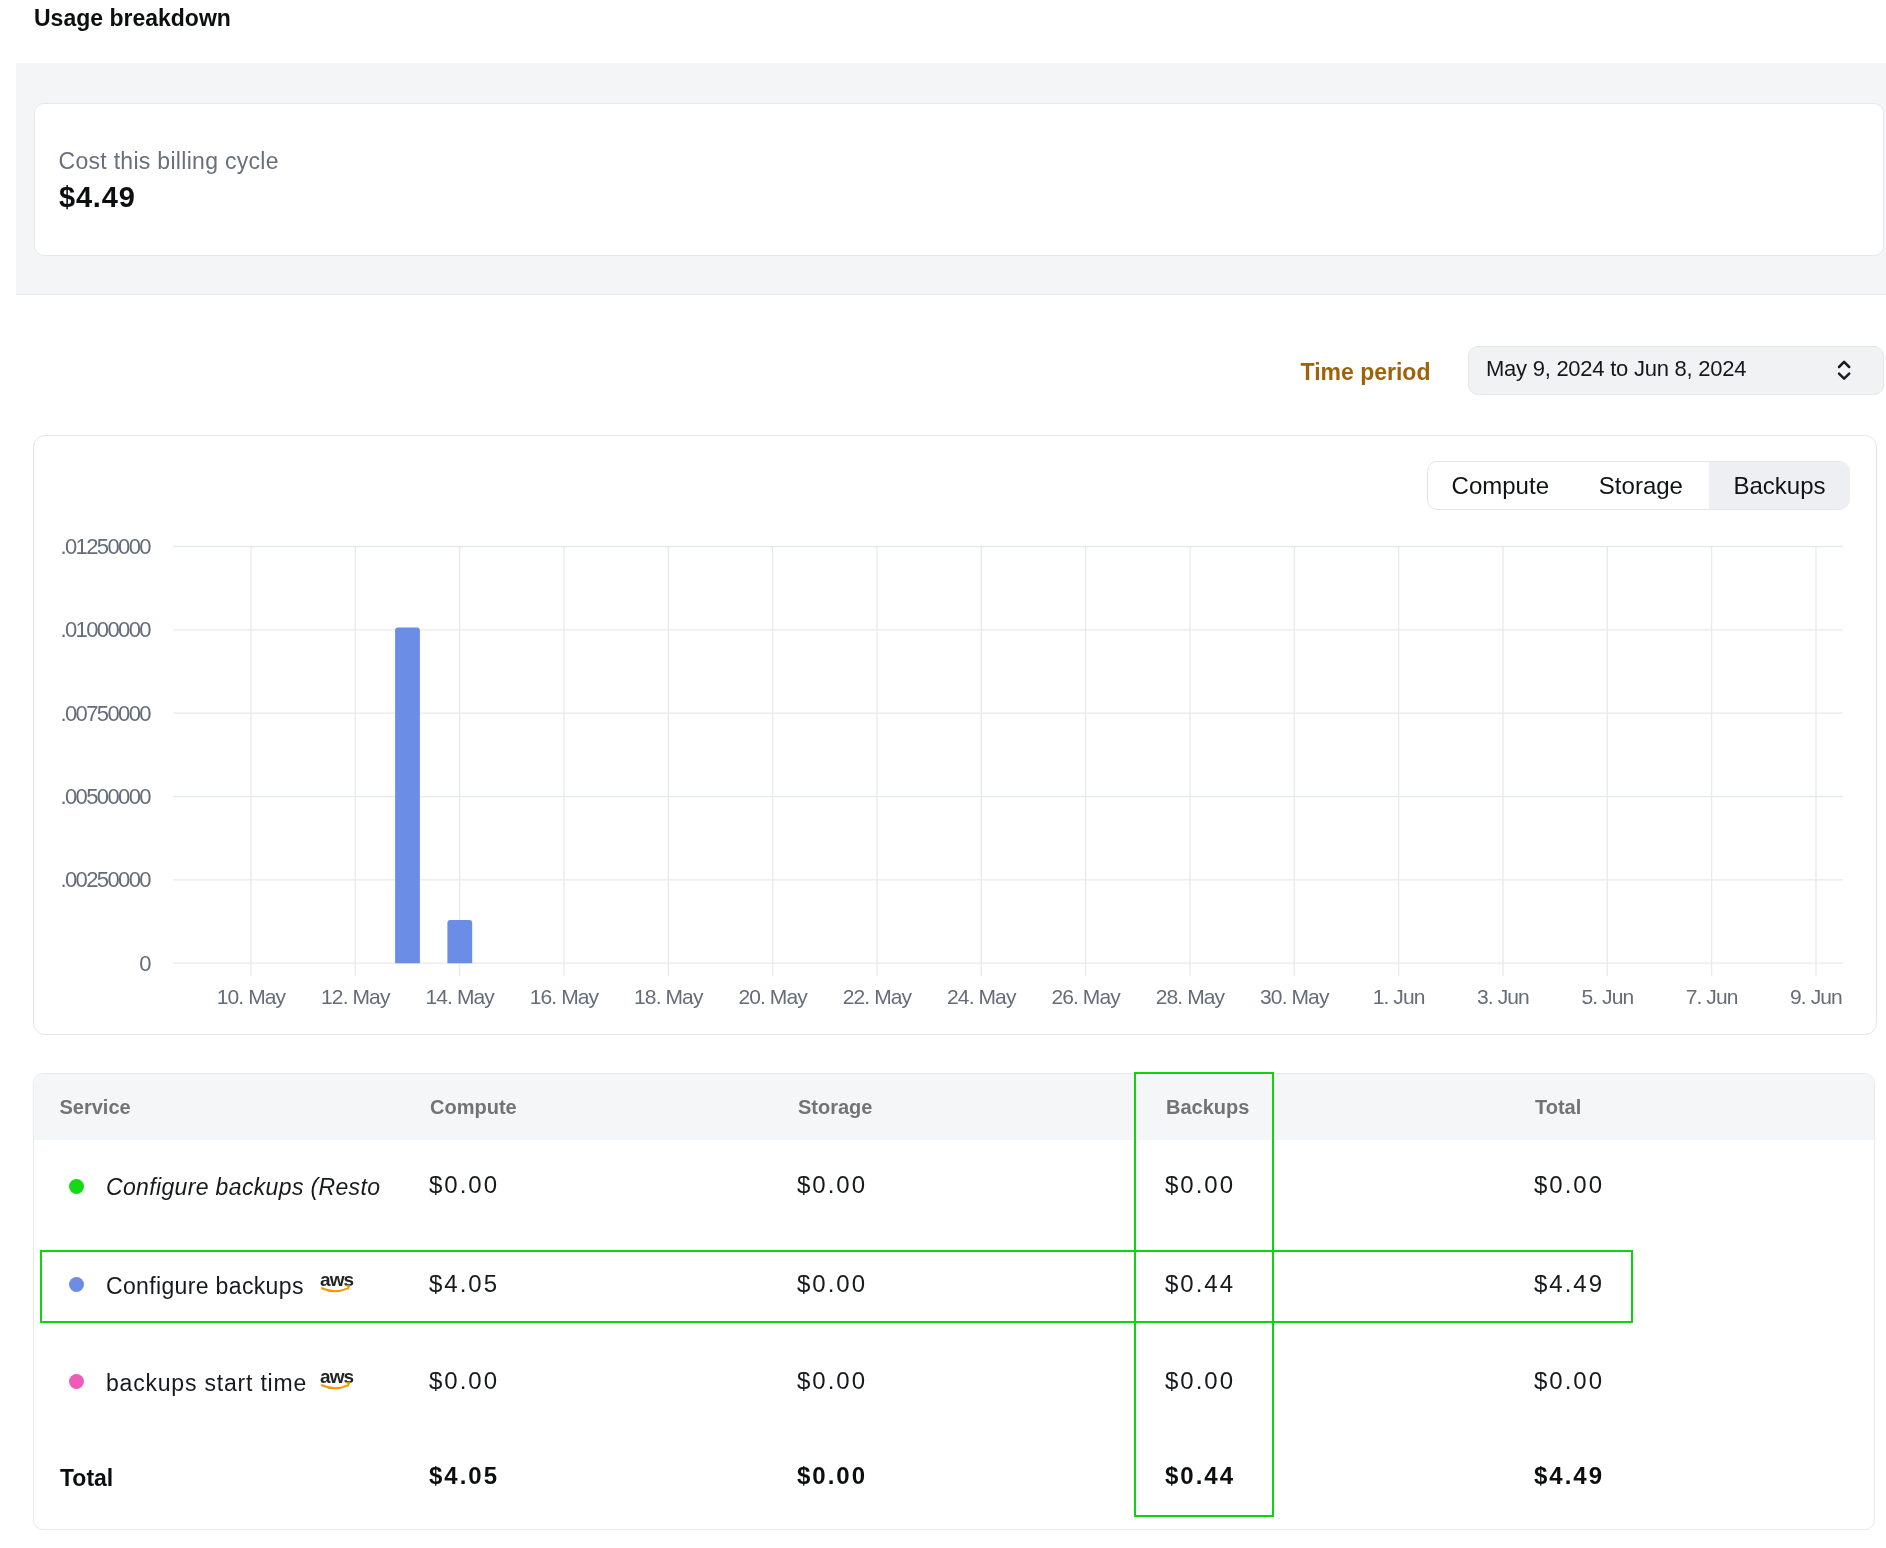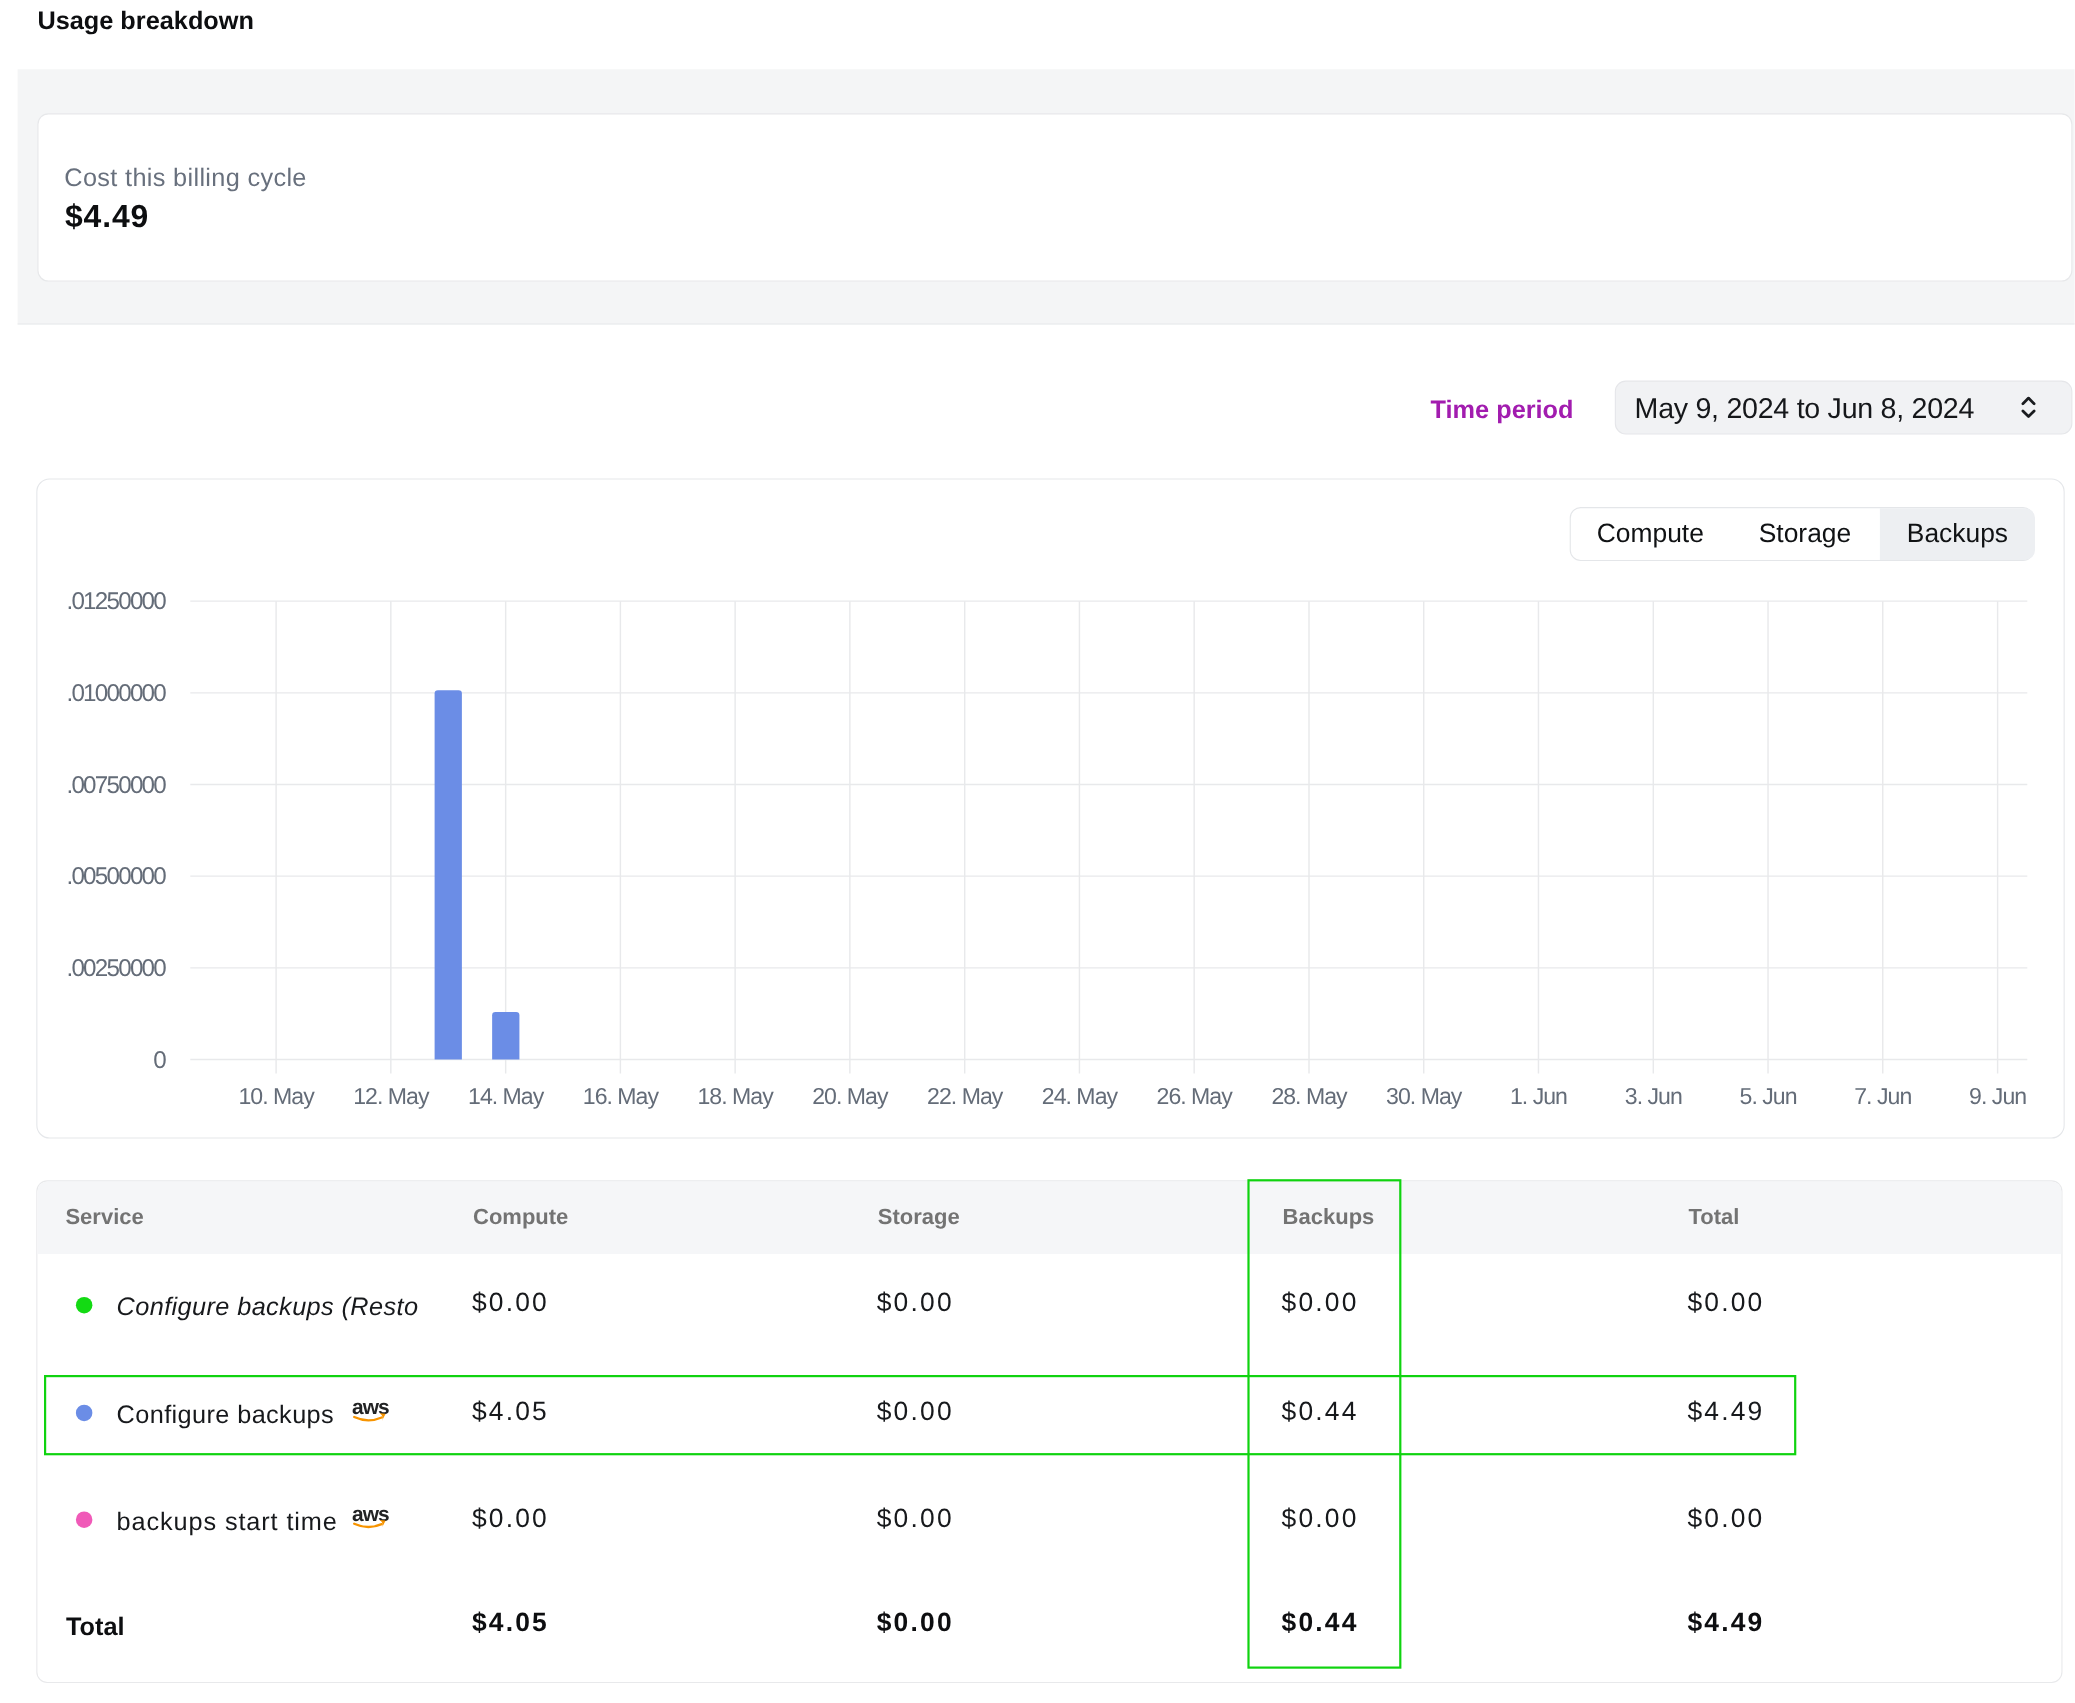--- a/index.html
+++ b/index.html
@@ -4,23 +4,23 @@
 <style>
 * { margin:0; padding:0; box-sizing:border-box; }
 html,body { width:1886px; height:1548px; background:#fff; font-family:"Liberation Sans",sans-serif; overflow:hidden; }
 .abs { position:absolute; }
 #page { position:relative; width:1886px; height:1548px; background:#fff;margin-left:16px; }
 .h1 { left:18px; top:5px; font-size:23px; font-weight:700; color:#0d0e10; }
 .band { left:0; top:63px; width:1886px; height:232px; background:#f4f5f6; border-bottom:1px solid #e8e9eb; }
 .card { left:18px; top:103px; width:1850px; height:153px; background:#fff; border:1px solid #e7e8ea; border-radius:10px; }
 .cardlabel { left:42.5px; top:147.5px; font-size:23px; letter-spacing:0.3px; color:#68707d;text-align:center; }
 .cardvalue { left:43px; top:181px; letter-spacing:0.8px; font-size:29px; font-weight:700; color:#0d0e10; }
-.tplabel { left:1284.5px; top:358.5px; font-size:23px; font-weight:700; color:#a21caf; }
+.tplabel { left:1284.5px; top:358.5px; font-size:23px; font-weight:700; color:#a16207; }
 .select { left:1452px; top:346px; width:416px; height:49px; background:#f1f2f4; border:1px solid #e5e6e9; border-radius:10px; }
-.seltext { left:1470px; top:355.5px; font-size:26px; letter-spacing:-0.25px; color:#15171a; }
+.seltext { left:1470px; top:355.5px; font-size:22px; letter-spacing:-0.25px; color:#15171a; }
 .chartbox { left:17px; top:435px; width:1844px; height:600px; border:1px solid #e5e7ea; border-radius:12px; }
 .tabs { left:1411px; top:461px; width:422px; height:49px; border:1px solid #e4e6e9; border-radius:10px; background:#fff; }
 .tab { position:absolute; top:0; height:47px; width:140.6px; display:flex; align-items:center; justify-content:center; font-size:24px; color:#101214; }
 .tab.active { background:#edeff2; border-radius:0 9px 9px 0; }
 .tablebox { left:17px; top:1073px; width:1842px; height:457px; border:1px solid #e8e9eb; border-radius:10px; background:#fff; overflow:hidden; }
 .thead { position:absolute; left:0; top:0; width:100%; height:66px; background:#f5f6f8; }
 .th { position:absolute; font-size:20px; font-weight:700; color:#737373; top:22px; }
 .cell { position:absolute; font-size:23px; letter-spacing:0.35px; color:#17191c; white-space:nowrap; }
 .money { position:absolute; font-size:24px; letter-spacing:2px; color:#17191c; }
 .moneyb { position:absolute; font-size:24px; letter-spacing:2px; font-weight:700; color:#0d0e10; }

